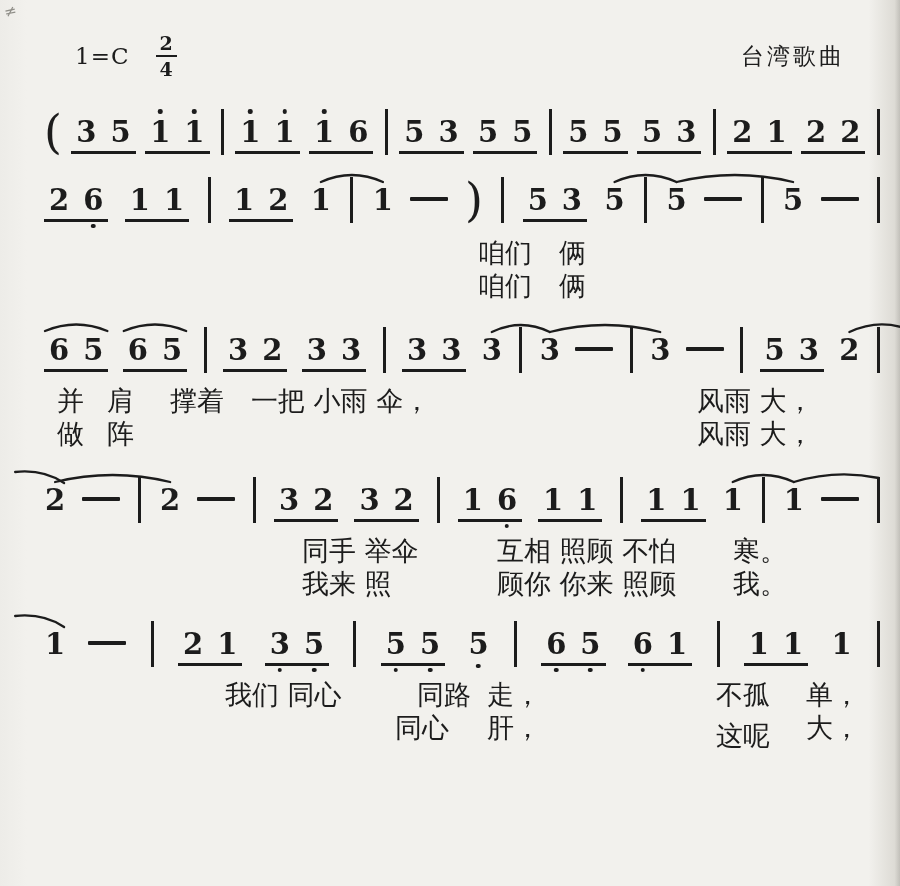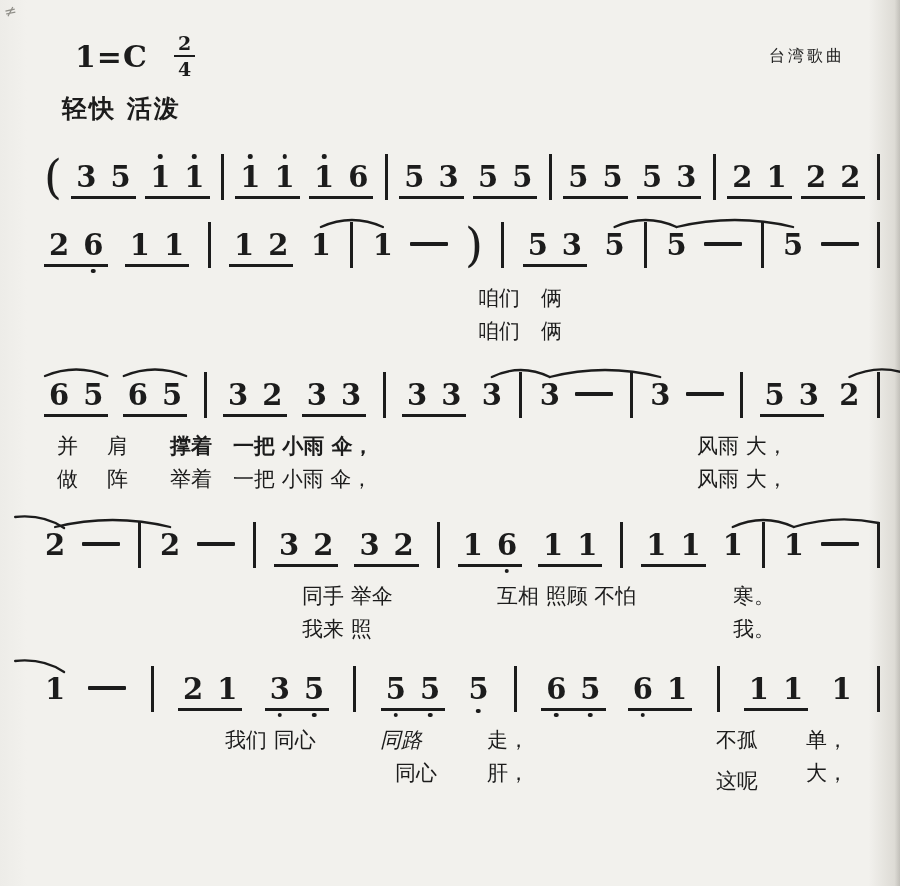--- a/index.html
+++ b/index.html
@@ -19,25 +19,25 @@
   }
   .title{
     margin:0;text-align:center;font-size:40px;line-height:52px;font-weight:700;
     word-spacing:18px;letter-spacing:4px;
   }
   .meta-row{
     margin-top:22px;height:48px;display:flex;align-items:center;
     justify-content:space-between;padding:0 55px 0 75px;
   }
   .key-group{display:flex;align-items:center;}
-  .keysig{font-size:30px;font-weight:700;letter-spacing:1px;}
+  .keysig{font-size:23px;font-weight:400;letter-spacing:1px;}
   .frac{display:inline-flex;flex-direction:column;align-items:center;margin-left:26px;font-weight:700;line-height:1;}
   .frac .num{font-size:19px;padding:0 4px 2px;}
   .frac .den{font-size:19px;border-top:2.5px solid #1c1c1c;padding:3px 4px 0;}
-  .credit{font-size:16px;letter-spacing:3px;}
+  .credit{font-size:23px;letter-spacing:3px;}
   .tempo{margin-top:12px;padding-left:62px;font-size:25px;font-weight:700;
          font-family:"DejaVu Sans", sans-serif;letter-spacing:2px;}
   .score{position:relative;width:900px;}
   .music-line{
     height:60px;display:flex;align-items:center;justify-content:space-between;
     padding:0 18px 0 44px;box-sizing:border-box;
   }
   .ml-1{margin-top:22px;}
   .ml-2{margin-top:8px;}
   .ml-3{margin-top:14px;}
@@ -50,39 +50,38 @@
   .dot{position:absolute;left:50%;transform:translateX(-50%);width:4.5px;height:4.5px;border-radius:50%;background:#1c1c1c;}
   .dot.hi{top:-8px;}
   .dot.lo{bottom:-9px;}
   .grp .dot.lo{bottom:-13px;}
   .barline{width:3px;height:46px;background:#1c1c1c;margin:0 2px;}
   .dash{width:38px;height:3.5px;background:#1c1c1c;border-radius:1px;margin-top:-2px;}
   .paren{font-size:46px;line-height:46px;font-weight:400;font-family:"DejaVu Serif", serif;}
   .lyrics{position:relative;width:900px;margin-top:6px;}
   .ly-after-2{margin-top:8px;}
   .ly-after-5{}
-  .lyric{position:absolute;white-space:pre;font-size:21px;line-height:30px;color:#1c1c1c;}
+  .lyric{position:absolute;white-space:pre;font-size:27px;line-height:30px;color:#1c1c1c;}
   svg.arcs{position:absolute;left:0;top:0;pointer-events:none;z-index:3;}
 </style>
 </head>
 <body>
 
 <div class="page">
   <div class="corner-mark">≠</div>
   <div class="meta-row">
     <div class="key-group">
       <span class="keysig">1=C</span>
       <span class="frac">
         <span class="num">2</span>
         <span class="den">4</span>
       </span>
     </div>
     <span class="credit">台湾歌曲</span>
   </div>
-  <div class="tempo">轻快 活泼</div>
   <div class="score">
       <div class="music-line ml-1">
         <span class="paren">(</span>
         <span class="grp beam">
           <span class="note">
             <span class="digit">3</span>
           </span>
           <span class="note">
             <span class="digit">5</span>
           </span>
@@ -300,25 +299,24 @@
           </span>
         </span>
         <span class="note">
           <span class="digit">2</span>
         </span>
         <span class="barline"></span>
       </div>
       <div class="lyrics " style="height: 68px;">
         <span class="lyric" style="left: 57px; top: 0px;">并</span>
         <span class="lyric" style="left: 107px; top: 0px;">肩</span>
-        <span class="lyric" style="left: 170px; top: 0px; font-weight: bold;">撑着　一把 小雨 伞，</span>
+        <span class="lyric" style="left: 170px; top: 0px;">撑着　一把 小雨 伞，</span>
         <span class="lyric" style="left: 697px; top: 0px;">风雨 大，</span>
         <span class="lyric" style="left: 57px; top: 33px;">做</span>
         <span class="lyric" style="left: 107px; top: 33px;">阵</span>
-        <span class="lyric" style="left: 170px; top: 33px;">举着　一把 小雨 伞，</span>
         <span class="lyric" style="left: 697px; top: 33px;">风雨 大，</span>
       </div>
       <div class="music-line ml-4">
         <span class="note">
           <span class="digit">2</span>
         </span>
         <span class="dash"></span>
         <span class="barline"></span>
         <span class="note">
           <span class="digit">2</span>
@@ -376,20 +374,21 @@
           <span class="digit">1</span>
         </span>
         <span class="dash"></span>
         <span class="barline"></span>
       </div>
       <div class="lyrics " style="height: 68px;">
         <span class="lyric" style="left: 497px; top: 0px;">互相 照顾 不怕</span>
         <span class="lyric" style="left: 302px; top: 0px;">同手 举伞</span>
         <span class="lyric" style="left: 733px; top: 0px;">寒。</span>
         <span class="lyric" style="left: 302px; top: 33px;">我来 照</span>
+        <span class="lyric" style="left: 497px; top: 33px;">顾你 你来 照顾</span>
         <span class="lyric" style="left: 733px; top: 33px;">我。</span>
       </div>
       <div class="music-line ml-5">
         <span class="note">
           <span class="digit">1</span>
         </span>
         <span class="dash"></span>
         <span class="barline"></span>
         <span class="grp beam">
           <span class="note">
@@ -453,21 +452,21 @@
             <span class="digit">1</span>
           </span>
         </span>
         <span class="note">
           <span class="digit">1</span>
         </span>
         <span class="barline"></span>
       </div>
       <div class="lyrics ly-after-5" style="height: 68px;">
         <span class="lyric" style="left: 225px; top: 0px;">我们 同心</span>
-        <span class="lyric" style="left: 380px; top: 0px; font-style: italic;">同路</span>
+        <span class="lyric" style="left: 417px; top: 0px;">同路</span>
         <span class="lyric" style="left: 487px; top: 0px;">走，</span>
         <span class="lyric" style="left: 716px; top: 0px;">不孤</span>
         <span class="lyric" style="left: 806px; top: 0px;">单，</span>
         <span class="lyric" style="left: 395px; top: 33px;">同心</span>
         <span class="lyric" style="left: 487px; top: 33px;">肝，</span>
         <span class="lyric" style="left: 716px; top: 41px;">这呢</span>
         <span class="lyric" style="left: 806px; top: 33px;">大，</span>
       </div>
       <svg width="900" height="650" class="arcs">
         <path d="M 320.90625 80 Q 351.921875 66 382.9375 80" fill="none" stroke="#1c1c1c" stroke-width="2.3" stroke-linecap="round"></path>

